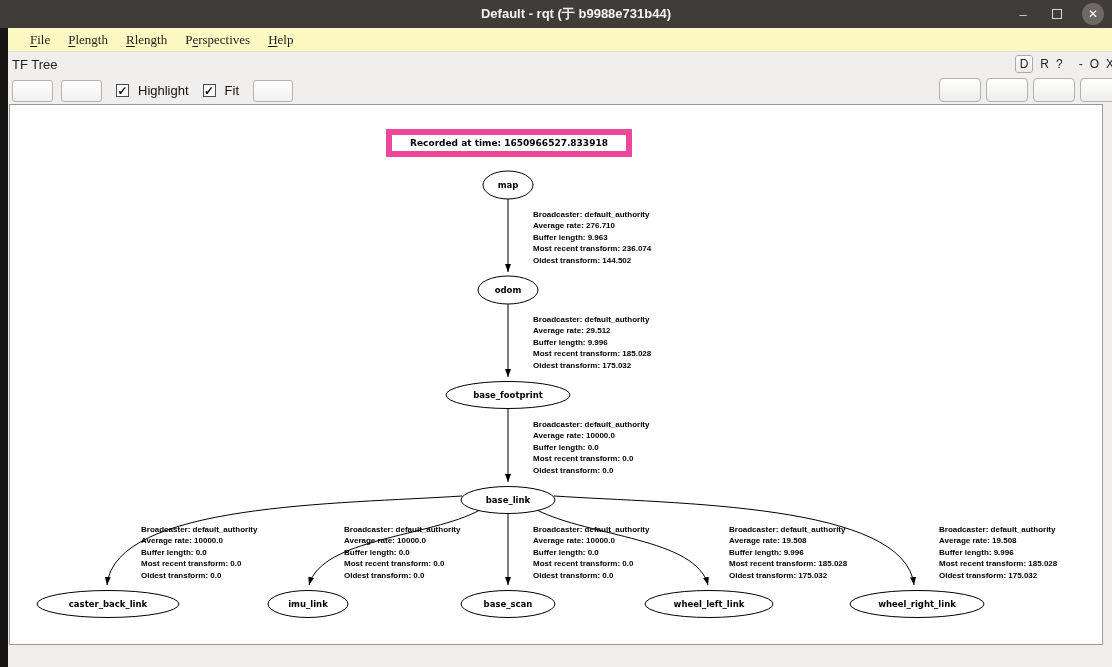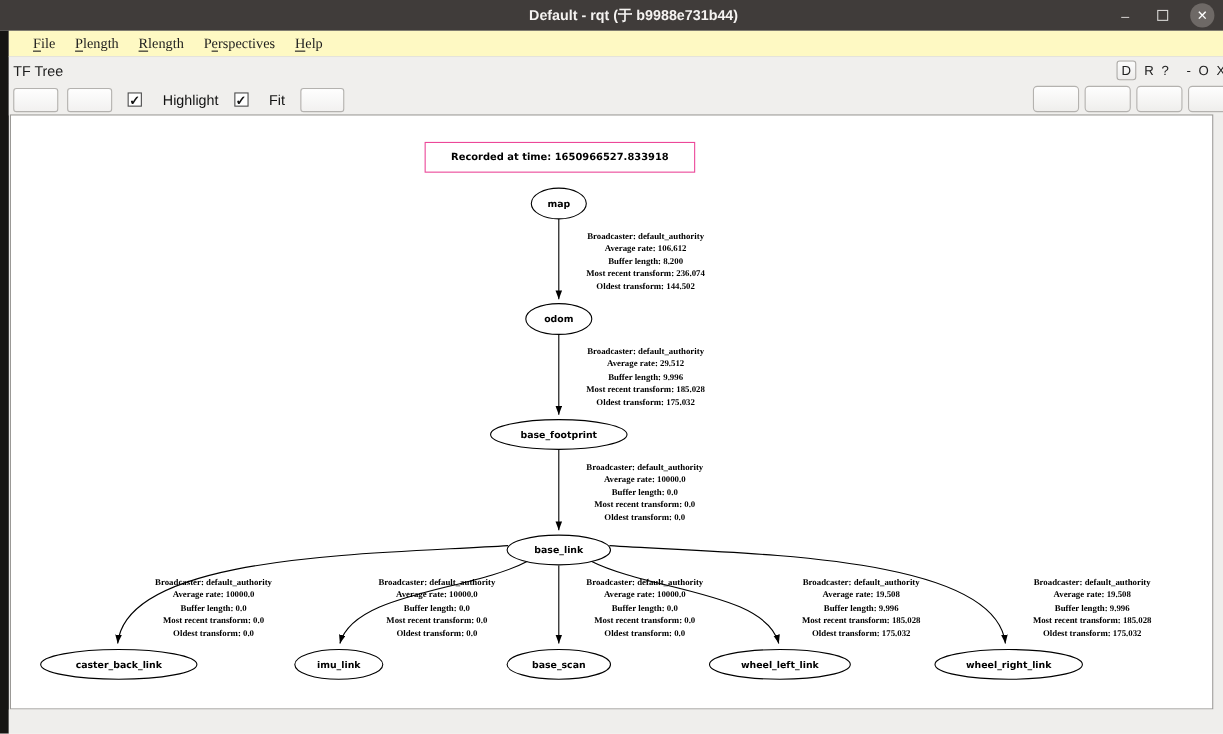--- a/index.html
+++ b/index.html
@@ -47,39 +47,39 @@
   .toolbar {
     position:absolute; left:8px; top:76px; width:1104px; height:29px;
     background:#f0efed; display:flex; align-items:center; font-size:13px; color:#111;
   }
   .tb-box { border:1px solid #b4b2af; border-radius:3px; background:linear-gradient(#fefefe,#f2f1f0); height:22px; }
   .tb-field { width:41px; margin-left:4px; }
   .tb-field2 { width:41px; margin-left:8px; }
   .tb-btn-small { width:40px; margin-left:14px; }
   .checkbox-group { display:flex; align-items:center; margin-left:14px; }
   .checkbox { width:13px; height:13px; border:1px solid #4a4a4a; background:#fff; display:flex; align-items:center; justify-content:center; font-size:12px; font-weight:bold; color:#111; line-height:1; }
-  .checkbox-label { margin-left:19px; }
+  .checkbox-label { margin-left:9px; }
   .toolbar-right { position:absolute; right:0; top:2px; display:flex; }
   .tb-btn { width:42px; height:24px; border:1px solid #b4b2af; border-radius:4px; background:linear-gradient(#fefefe,#efeeec); margin-left:5px; }
   .tb-btn.cut { width:40px; margin-right:-8px; }
 
   
   .canvas {
     position:absolute; left:9px; top:104px; width:1094px; height:541px;
     background:#ffffff; border:1px solid #9b9996;
   }
   .canvas svg { position:absolute; left:0; top:0; }
   .recorded-box {
     position:absolute; left:376px; top:24px; width:246px; height:28px;
-    border:1px solid #ec4899; display:flex; align-items:center; justify-content:center;
+    border:6px solid #ec4899; display:flex; align-items:center; justify-content:center;
     font-family:"DejaVu Sans", sans-serif; font-weight:bold; font-size:9px; color:#000;
   }
   .edge-label {
-    position:absolute; font-family:Liberation Serif, serif; font-weight:bold;
-    font-size:8px; line-height:11.4px; color:#000; white-space:nowrap;text-align:center;
+    position:absolute; font-family:Liberation Sans, sans-serif; font-weight:bold;
+    font-size:8px; line-height:11.4px; color:#000; white-space:nowrap;
   }
   .node-text { font-family:"DejaVu Sans", sans-serif; font-weight:bold; font-size:8.5px; fill:#000; }
 
   .bottom-gap { position:absolute; left:8px; top:645px; width:1104px; height:22px; background:#efeeec; }
 </style>
 </head>
 <body>
 
 <div class="desktop-strip"></div>
 
@@ -178,22 +178,22 @@
     <ellipse cx="907" cy="499" rx="67" ry="13.5" fill="#fff" stroke="#000"></ellipse>
     <text class="node-text" x="907" y="502" text-anchor="middle">wheel_right_link</text>
   </svg>
 
   <div class="recorded-box">
     <span>Recorded at time: 1650966527.833918</span>
   </div>
 
   <div class="edge-label" style="left:523px; top:104px;">
     <div>Broadcaster: default_authority</div>
-    <div>Average rate: 106.612</div>
-    <div>Buffer length: 8.200</div>
+    <div>Average rate: 276.710</div>
+    <div>Buffer length: 9.963</div>
     <div>Most recent transform: 236.074</div>
     <div>Oldest transform: 144.502</div>
   </div>
 
   <div class="edge-label" style="left:523px; top:209px;">
     <div>Broadcaster: default_authority</div>
     <div>Average rate: 29.512</div>
     <div>Buffer length: 9.996</div>
     <div>Most recent transform: 185.028</div>
     <div>Oldest transform: 175.032</div>

